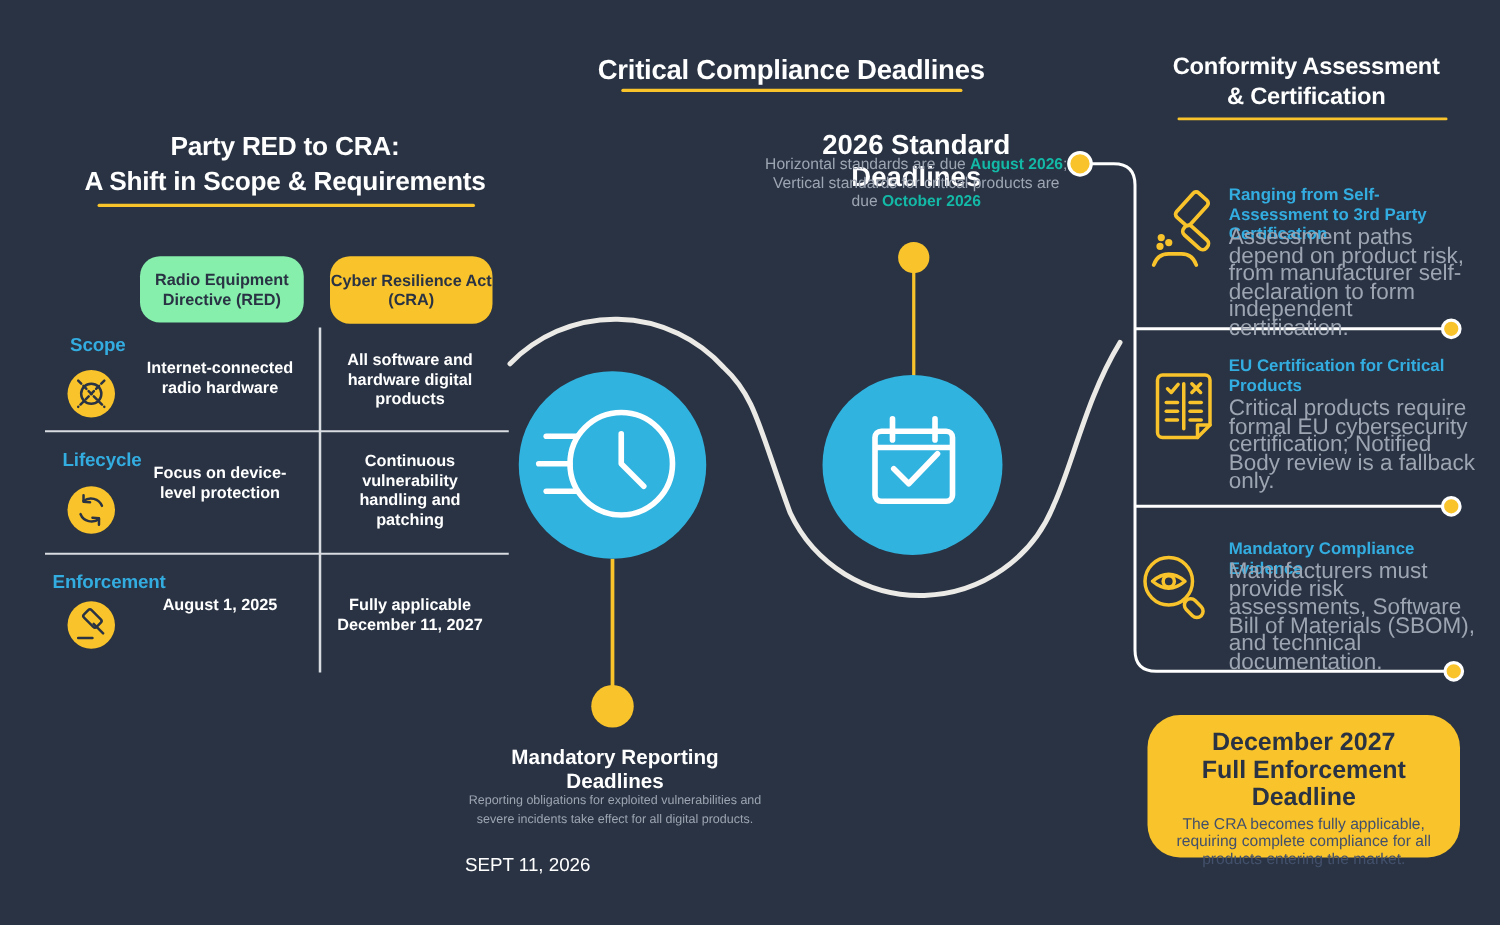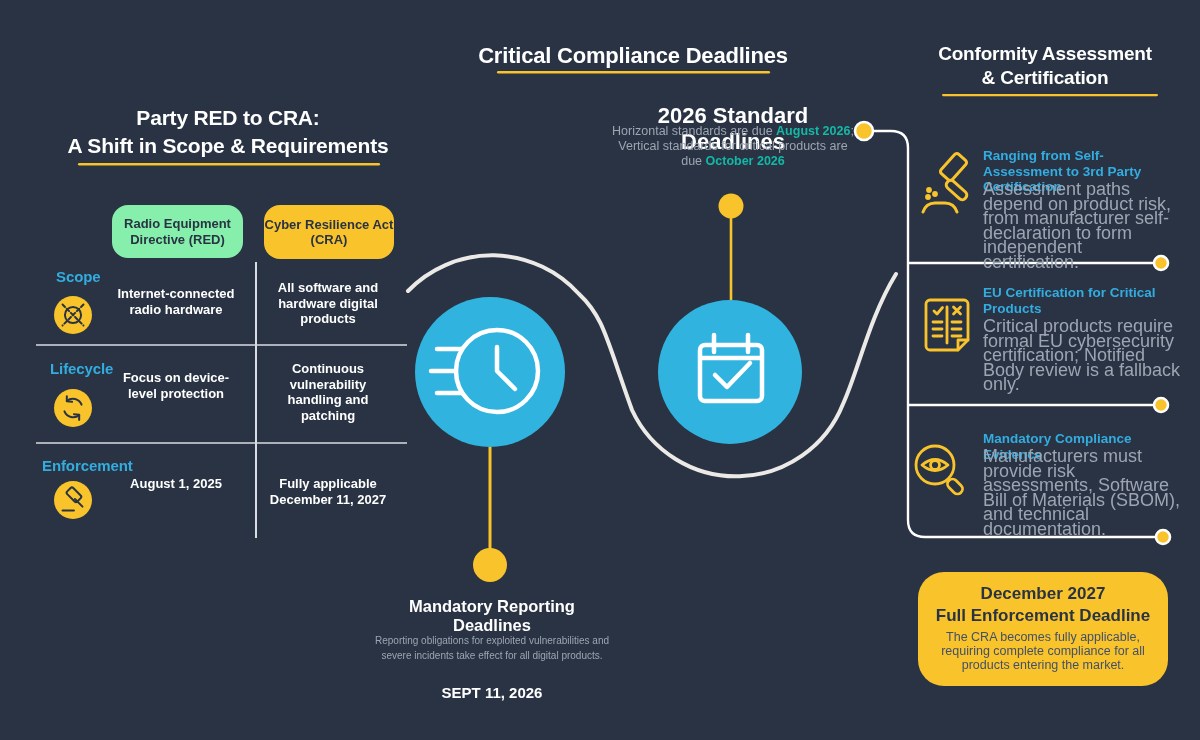--- a/index.html
+++ b/index.html
@@ -32,33 +32,33 @@
   .ms-top-head{left:618px;top:103px;width:230px;font-size:22px;}
   .ms-top-body{left:608px;top:124px;width:250px;text-align:center;
     font-size:12.5px;line-height:15px;color:#9da5b2;font-weight:500;}
   .ms-top-body strong{color:#14b8a6;font-weight:700;}
   .big-circle{border-radius:50%;background:#31b3e0;}
   .bc1{left:415px;top:297px;width:150px;height:150px;}
   .bc2{left:658px;top:300px;width:144px;height:144px;}
   .ms-bot-head{left:372px;top:597px;width:240px;font-size:16.5px;line-height:19px;}
   .ms-bot-body{left:368px;top:634px;width:248px;text-align:center;
     font-size:10px;line-height:14.5px;color:#9da5b2;font-weight:500;}
-  .ms-bot-date{left:372px;top:684px;width:240px;text-align:center;
-    font-size:15px;font-weight:700;color:#fff;}
+  .ms-bot-date{left:372px;top:684px;width:240px;
+    font-size:15px;font-weight:400;color:#fff;}
 
   
   .cert-title{left:920px;top:42px;width:250px;text-align:center;
     font-size:19px;line-height:24px;font-weight:700;letter-spacing:-.2px;}
   .ci-head{left:983px;width:200px;font-size:13.5px;line-height:15.5px;
     font-weight:700;color:#33ace0;}
   .ci-body{left:983px;width:200px;font-size:18px;line-height:14.5px;
     color:#9da5b2;font-weight:500;}
   .deadline-box{left:918px;top:572px;width:250px;height:114px;background:#f9c32b;
     border-radius:26px;color:#293343;text-align:center;}
-  .db-title{margin-top:11px;font-size:17px;line-height:22px;font-weight:700;}
+  .db-title{margin-top:11px;font-size:20px;line-height:22px;font-weight:700;}
   .db-body{margin:3px auto 0;width:232px;font-size:12.5px;line-height:14px;
     font-weight:500;color:#43506b;}
 </style>
 </head>
 <body>
 
 <div class="stage">
 
   <svg class="deco" width="1200" height="740" viewBox="0 0 1200 740">
 

